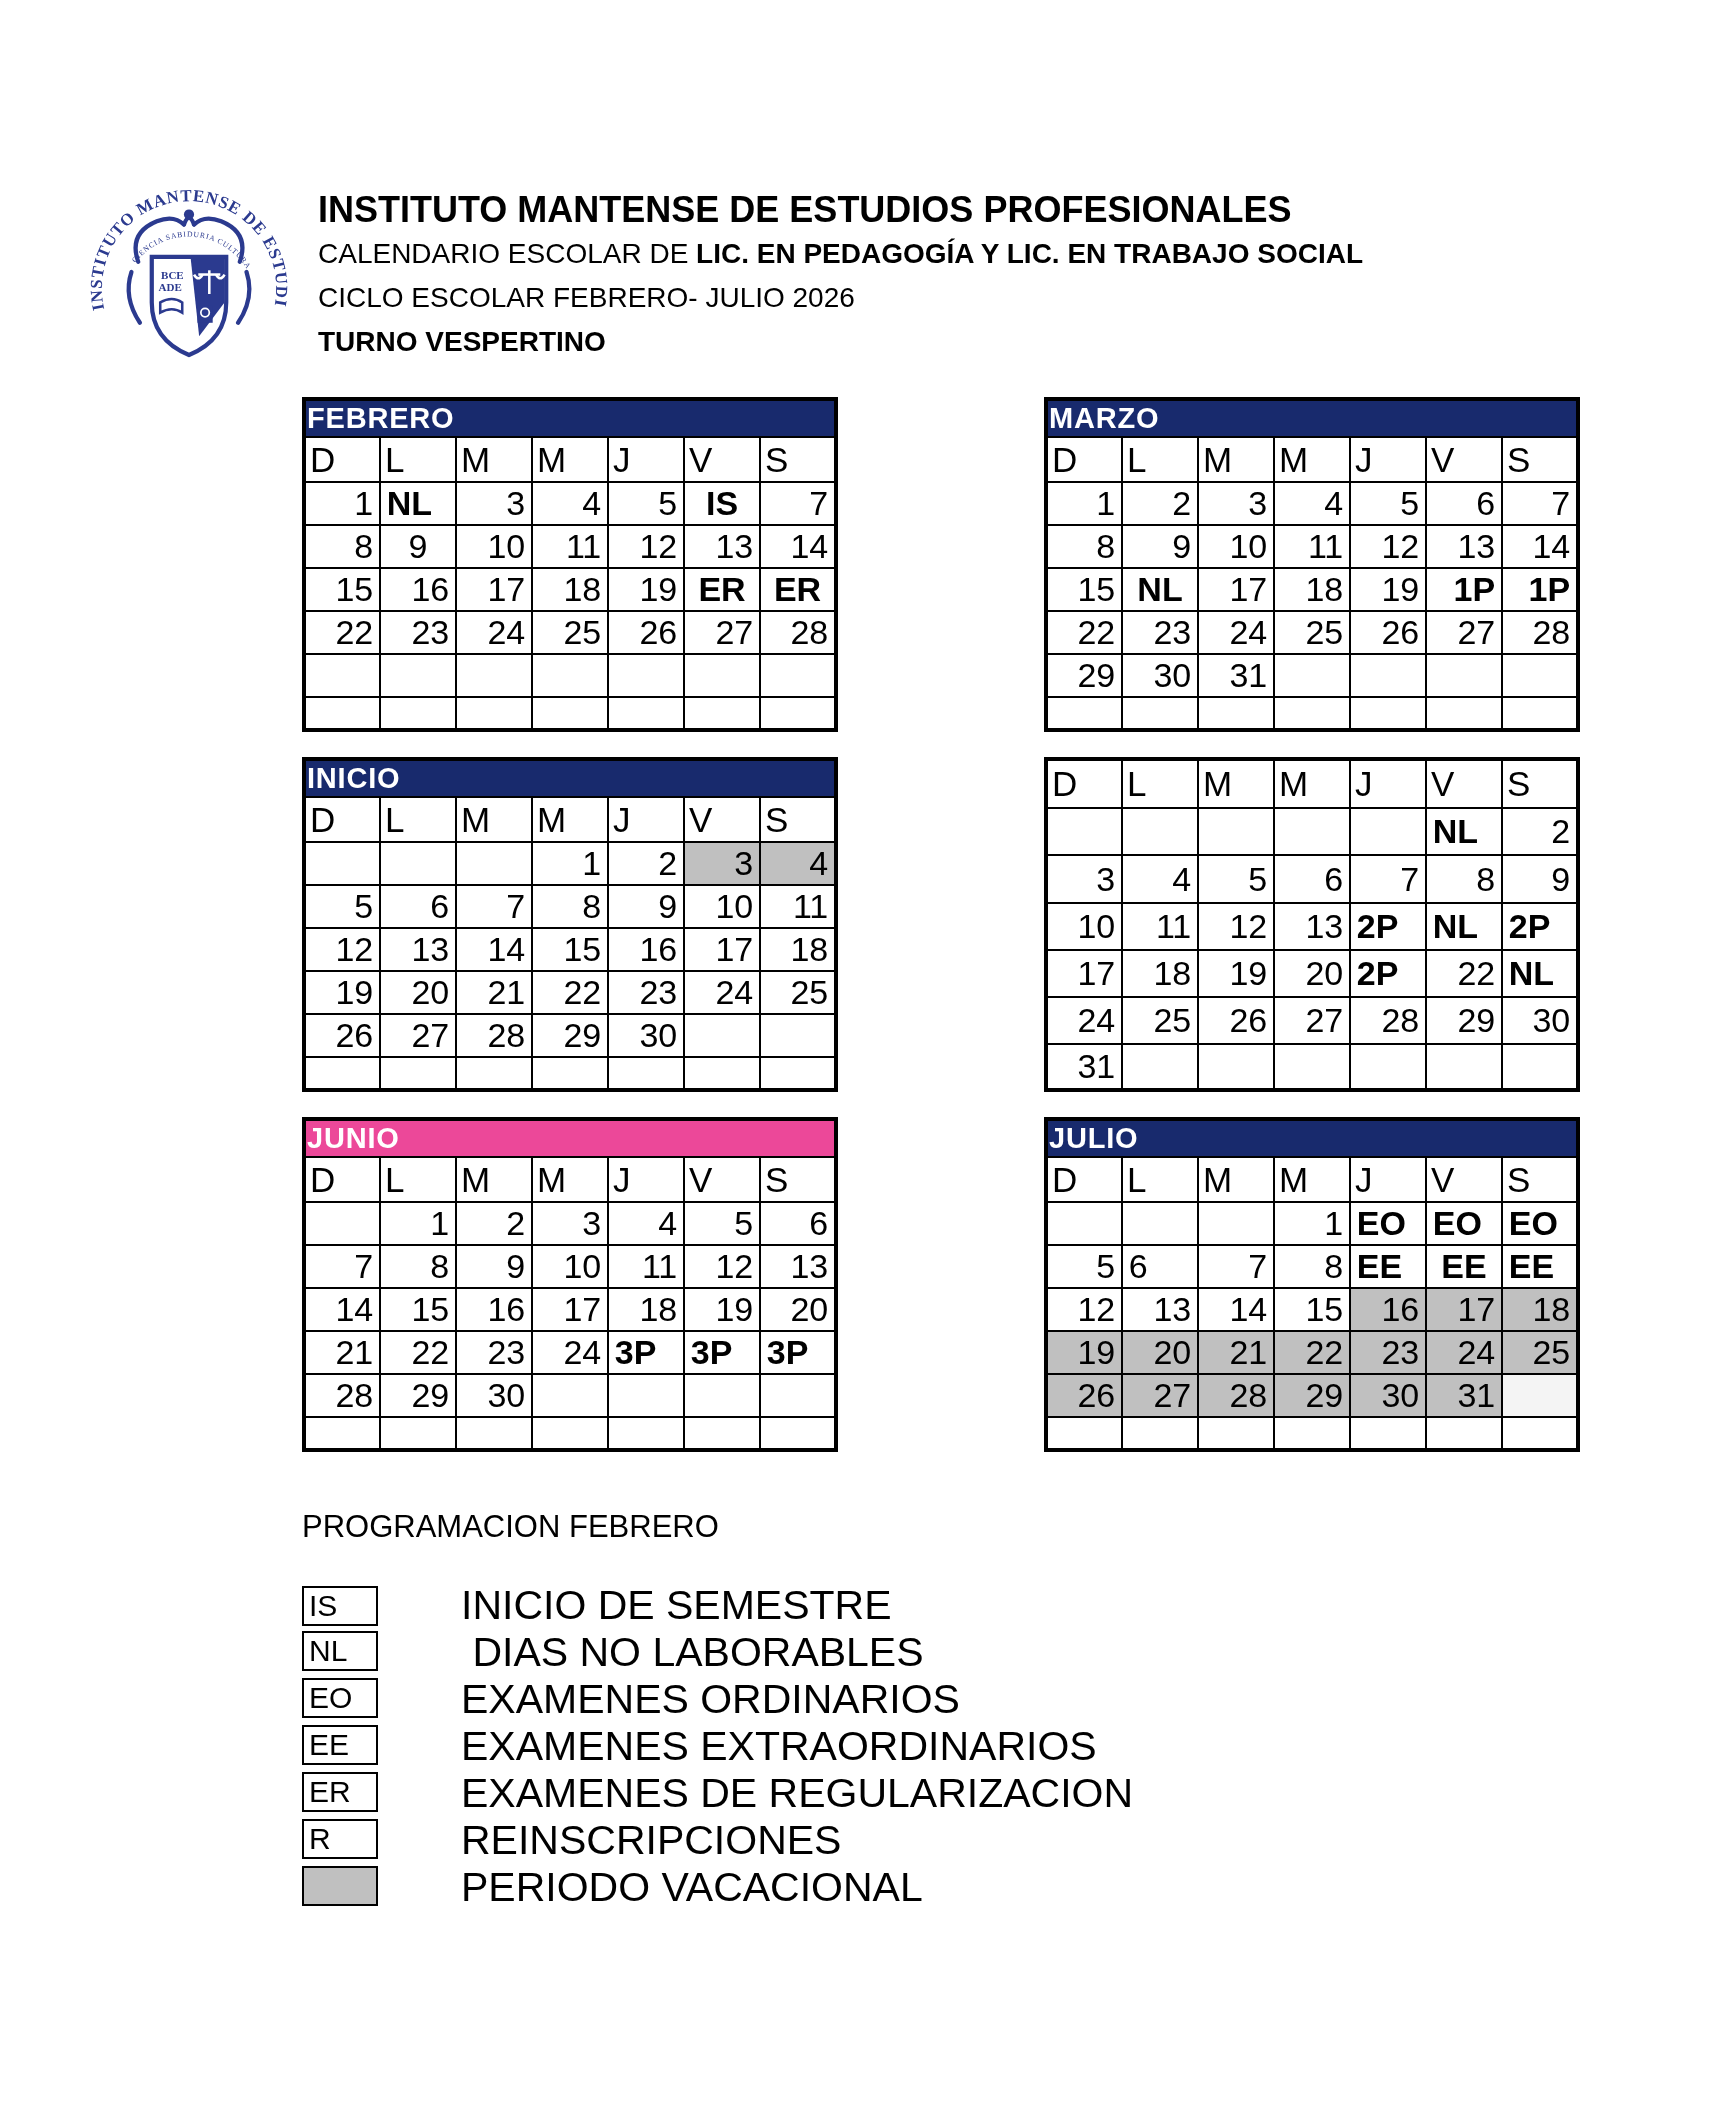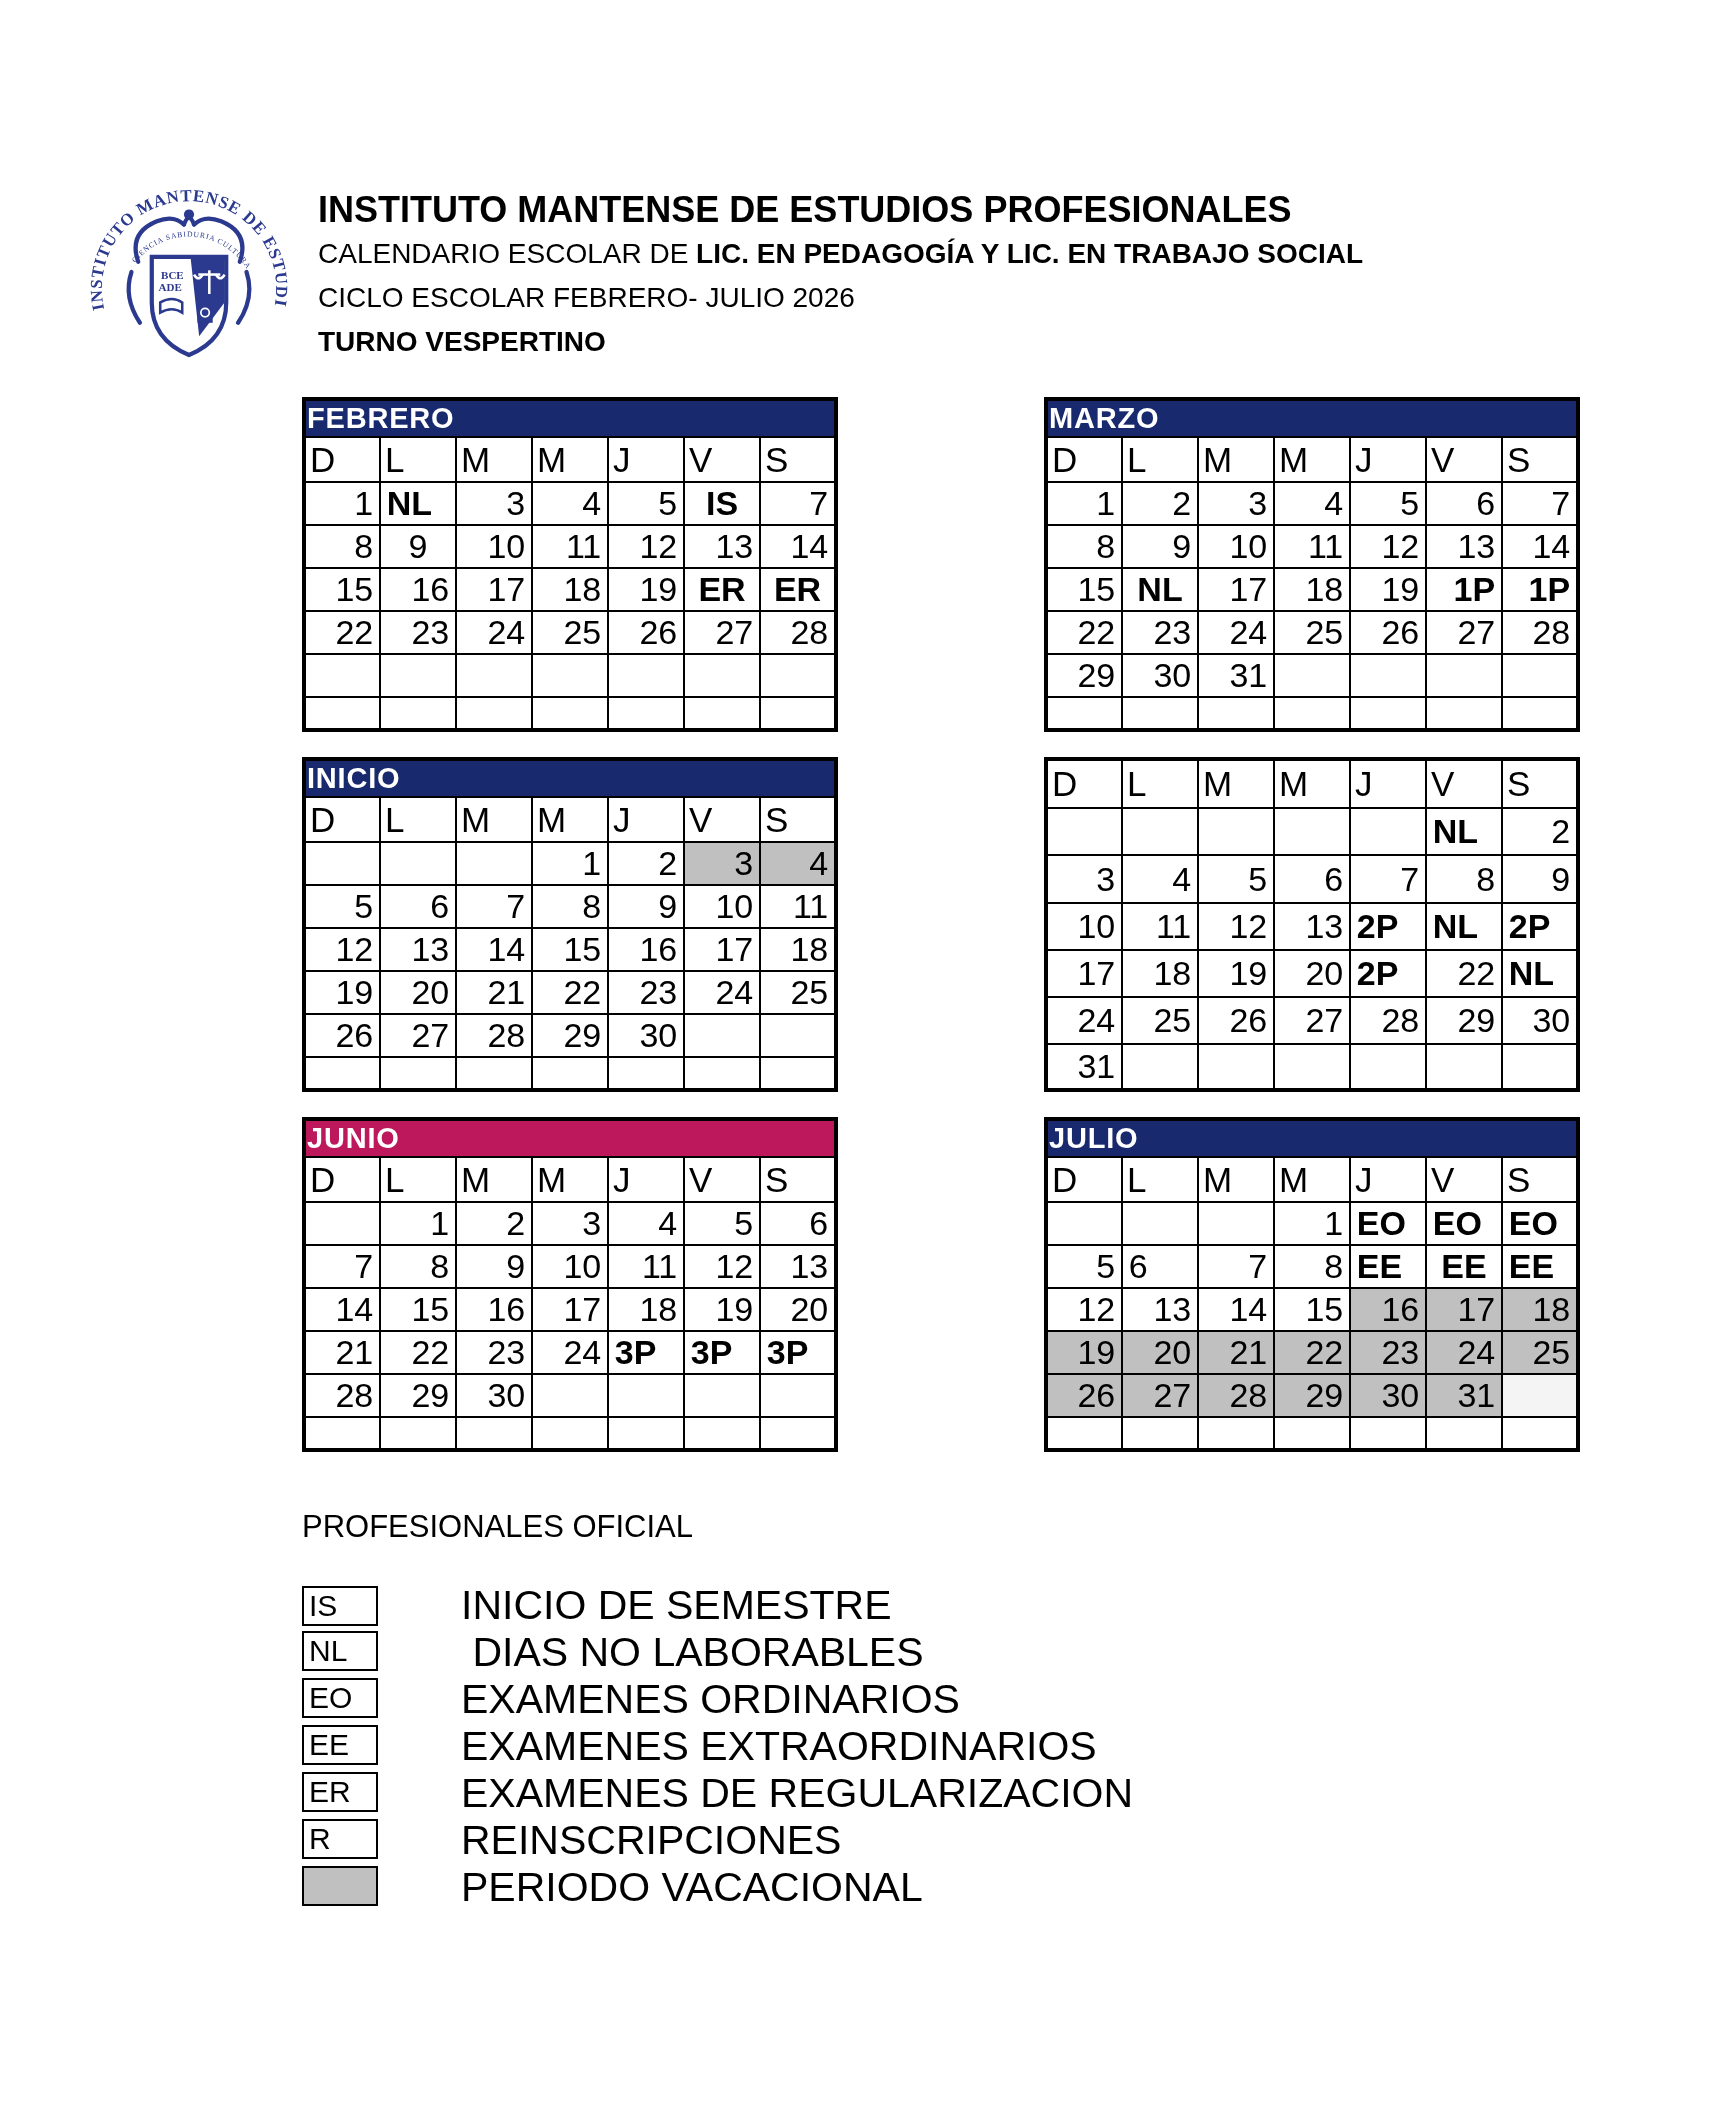--- a/index.html
+++ b/index.html
@@ -373,21 +373,21 @@
           <td class="al-r"></td>
           <td class="al-r"></td>
           <td class="al-r"></td>
           <td class="al-r"></td>
         </tr>
       </tbody>
     </table>
     <table class="month">
       <tbody>
         <tr>
-          <th colspan="7" style="background: #be185d;">JUNIO</th>
+          <th colspan="7" style="background: #ec4899;">JUNIO</th>
         </tr>
         <tr class="dhead">
           <td>D</td>
           <td>L</td>
           <td>M</td>
           <td>M</td>
           <td>J</td>
           <td>V</td>
           <td>S</td>
         </tr>
@@ -513,21 +513,21 @@
           <td class="al-r"></td>
           <td class="al-r"></td>
           <td class="al-r"></td>
           <td class="al-r"></td>
         </tr>
       </tbody>
     </table>
   </div>
 
 <div class="legend">
-  <div class="legend-title">PROFESIONALES OFICIAL</div>
+  <div class="legend-title">PROGRAMACION FEBRERO</div>
   <div id="legend-rows">
       <div class="lrow">
         <div class="lbox">IS</div>
         <div class="llabel">INICIO DE SEMESTRE</div>
       </div>
       <div class="lrow">
         <div class="lbox">NL</div>
         <div class="llabel"> DIAS NO LABORABLES</div>
       </div>
       <div class="lrow">

